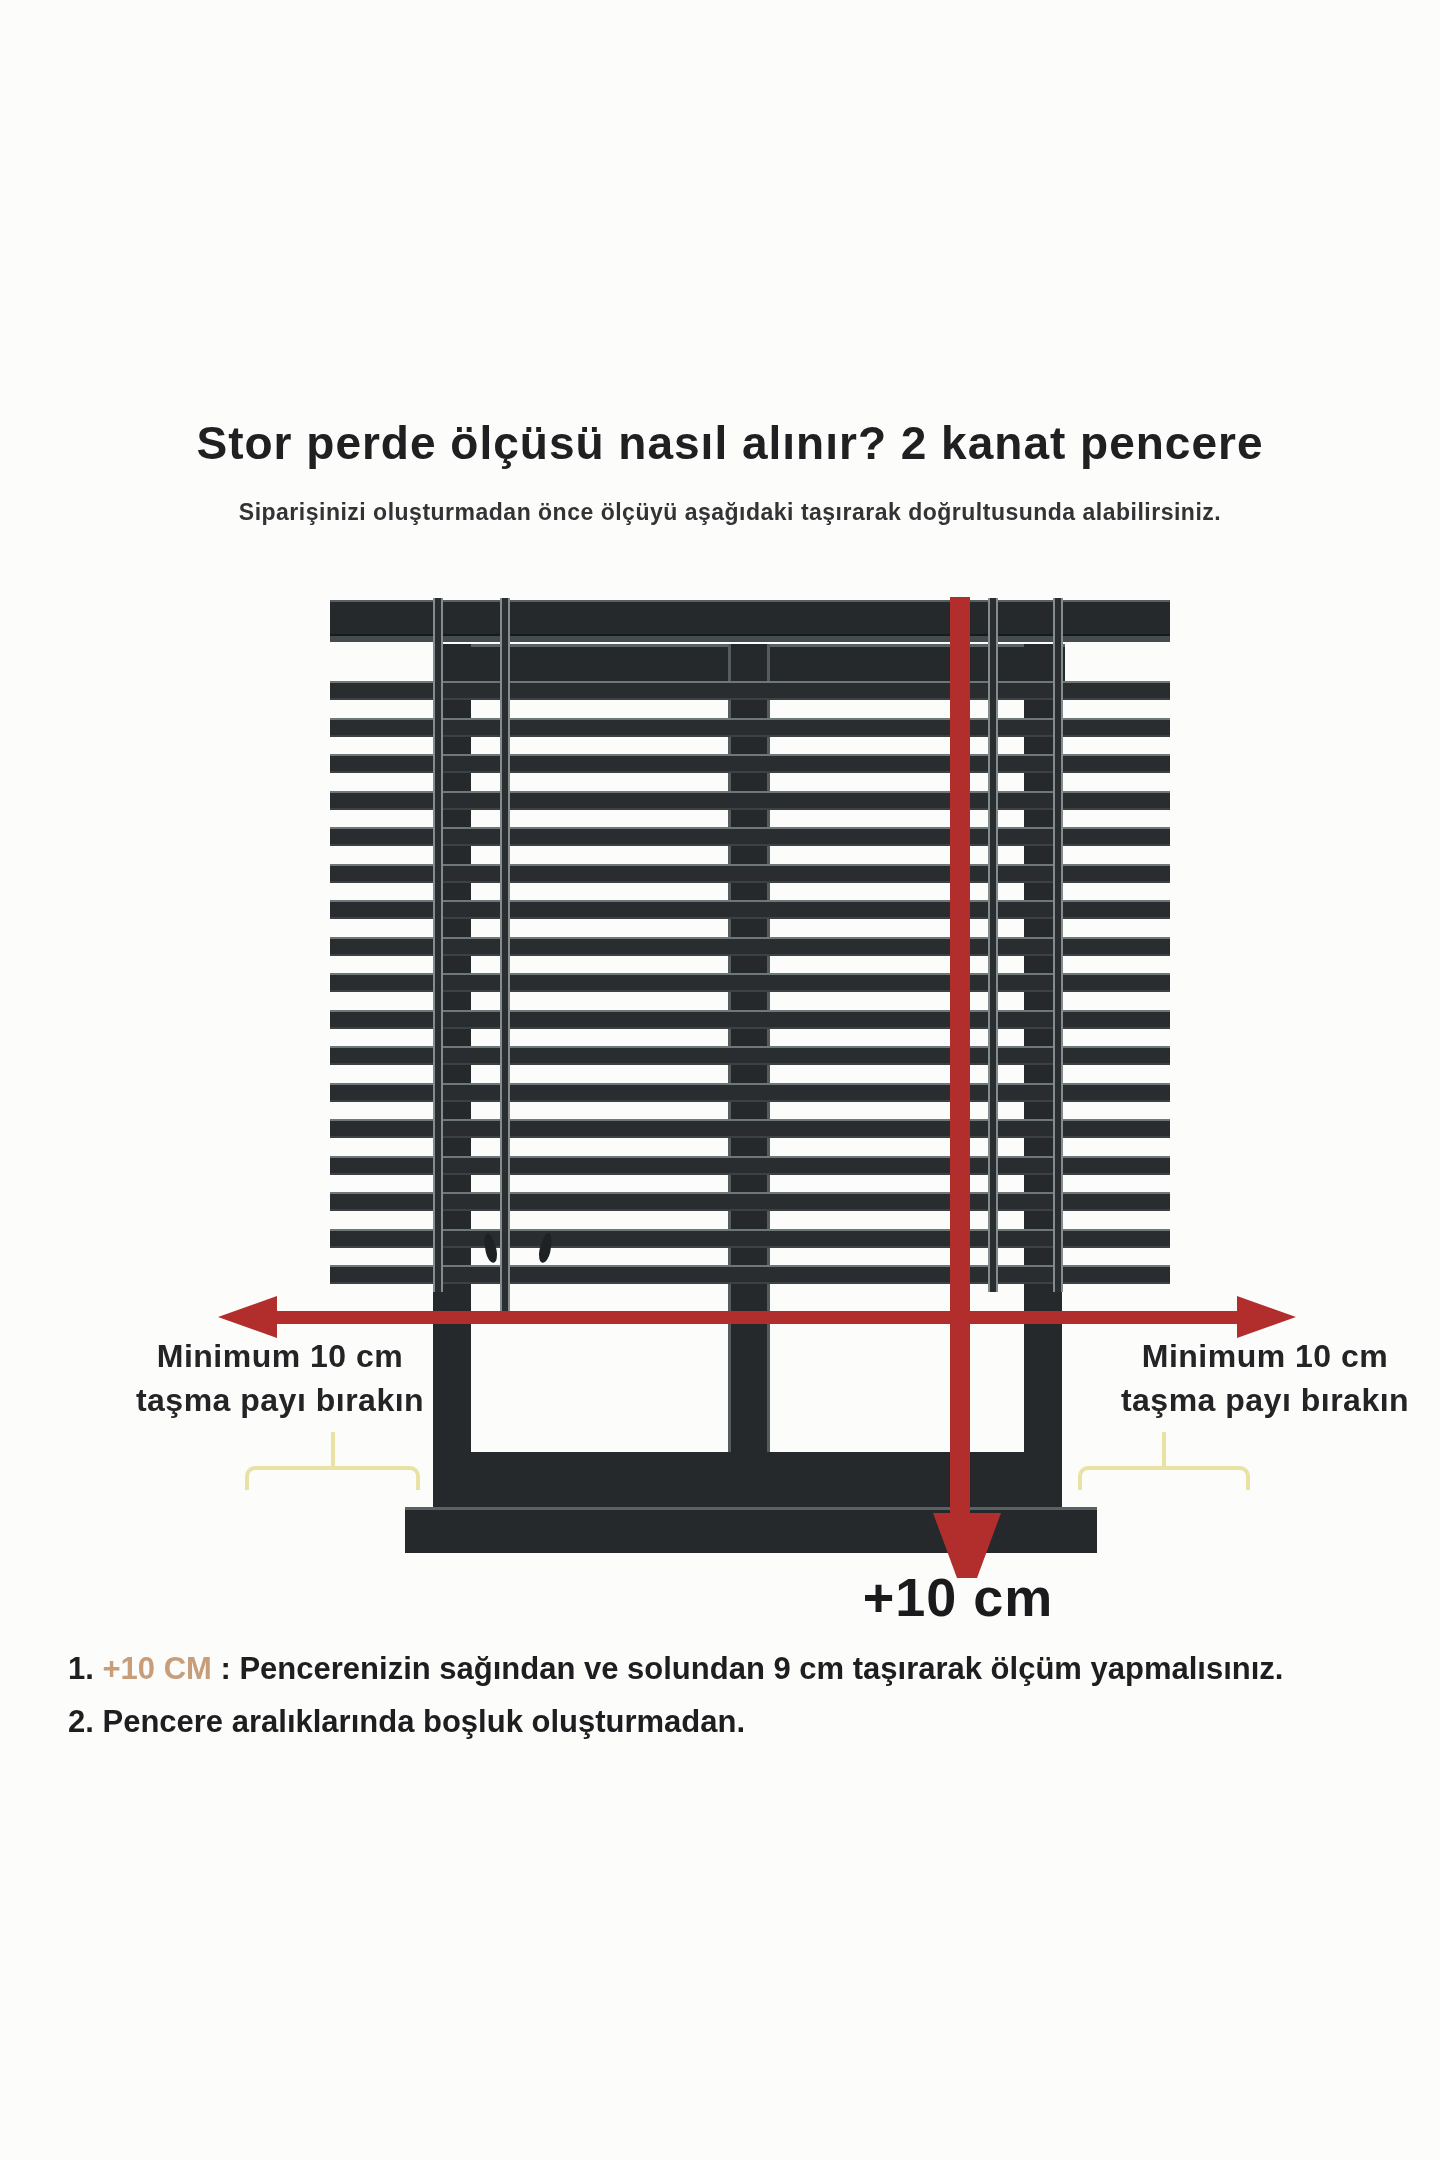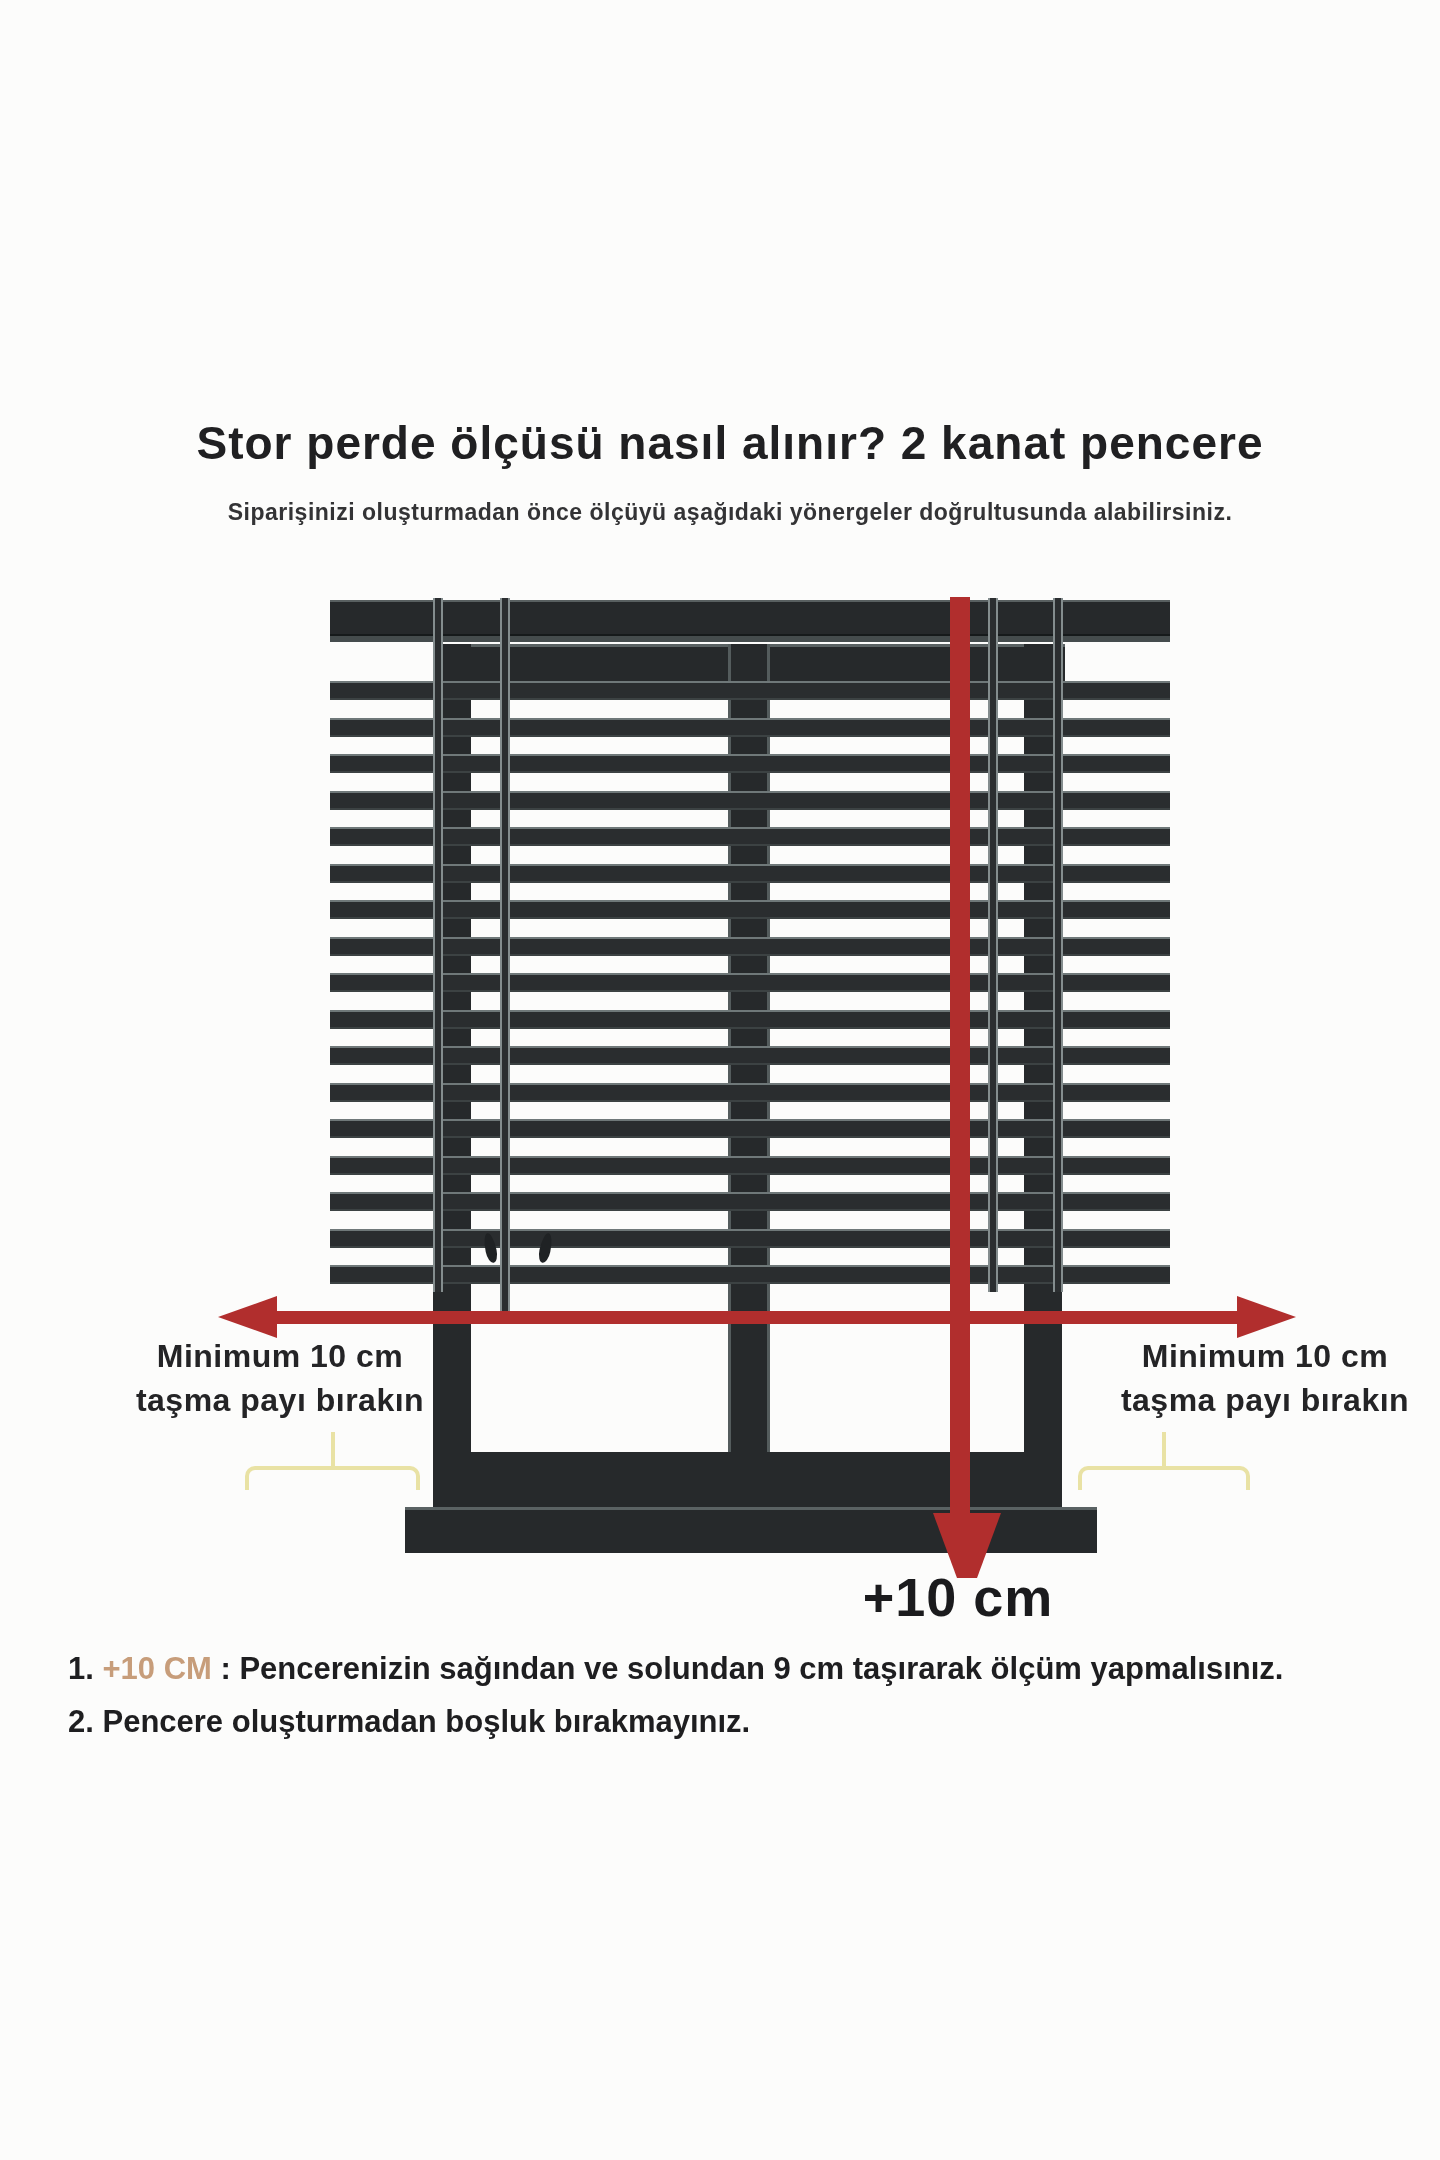--- a/index.html
+++ b/index.html
@@ -138,21 +138,21 @@
     z-index: 30;
   }
   .note-highlight { color: var(--note-highlight); }
 </style>
 </head>
 <body>
 
 <div class="canvas">
 
   <h1 class="abs title">Stor perde ölçüsü nasıl alınır? 2 kanat pencere</h1>
-  <p class="abs subtitle">Siparişinizi oluşturmadan önce ölçüyü aşağıdaki yönergeler doğrultusunda alabilirsiniz.</p>
+  <p class="abs subtitle">Siparişinizi oluşturmadan önce ölçüyü aşağıdaki taşırarak doğrultusunda alabilirsiniz.</p>
 
   <div>
     <div class="abs frame-part win-top-bar"></div>
     <div class="abs frame-part win-left-jamb"></div>
     <div class="abs frame-part win-mullion"></div>
     <div class="abs frame-part win-right-jamb"></div>
     <div class="abs frame-part win-bottom-rail"></div>
     <div class="abs frame-part win-sill"></div>
   </div>
 
@@ -214,16 +214,16 @@
   </div>
   <div class="abs brace right">
     <div class="stem"></div>
     <div class="bow"></div>
   </div>
 
   <div class="abs plus10">+10 cm</div>
 
   <div class="abs notes">
     <div><span>1.</span><span class="note-highlight"> +10 CM</span><span> : Pencerenizin sağından ve solundan 9 cm taşırarak ölçüm yapmalısınız.</span></div>
-    <div><span>2.</span><span class="note-highlight"></span><span> Pencere oluşturmadan boşluk bırakmayınız.</span></div>
+    <div><span>2.</span><span class="note-highlight"></span><span> Pencere aralıklarında boşluk oluşturmadan.</span></div>
   </div>
 
 </div>
 
 </body></html>

